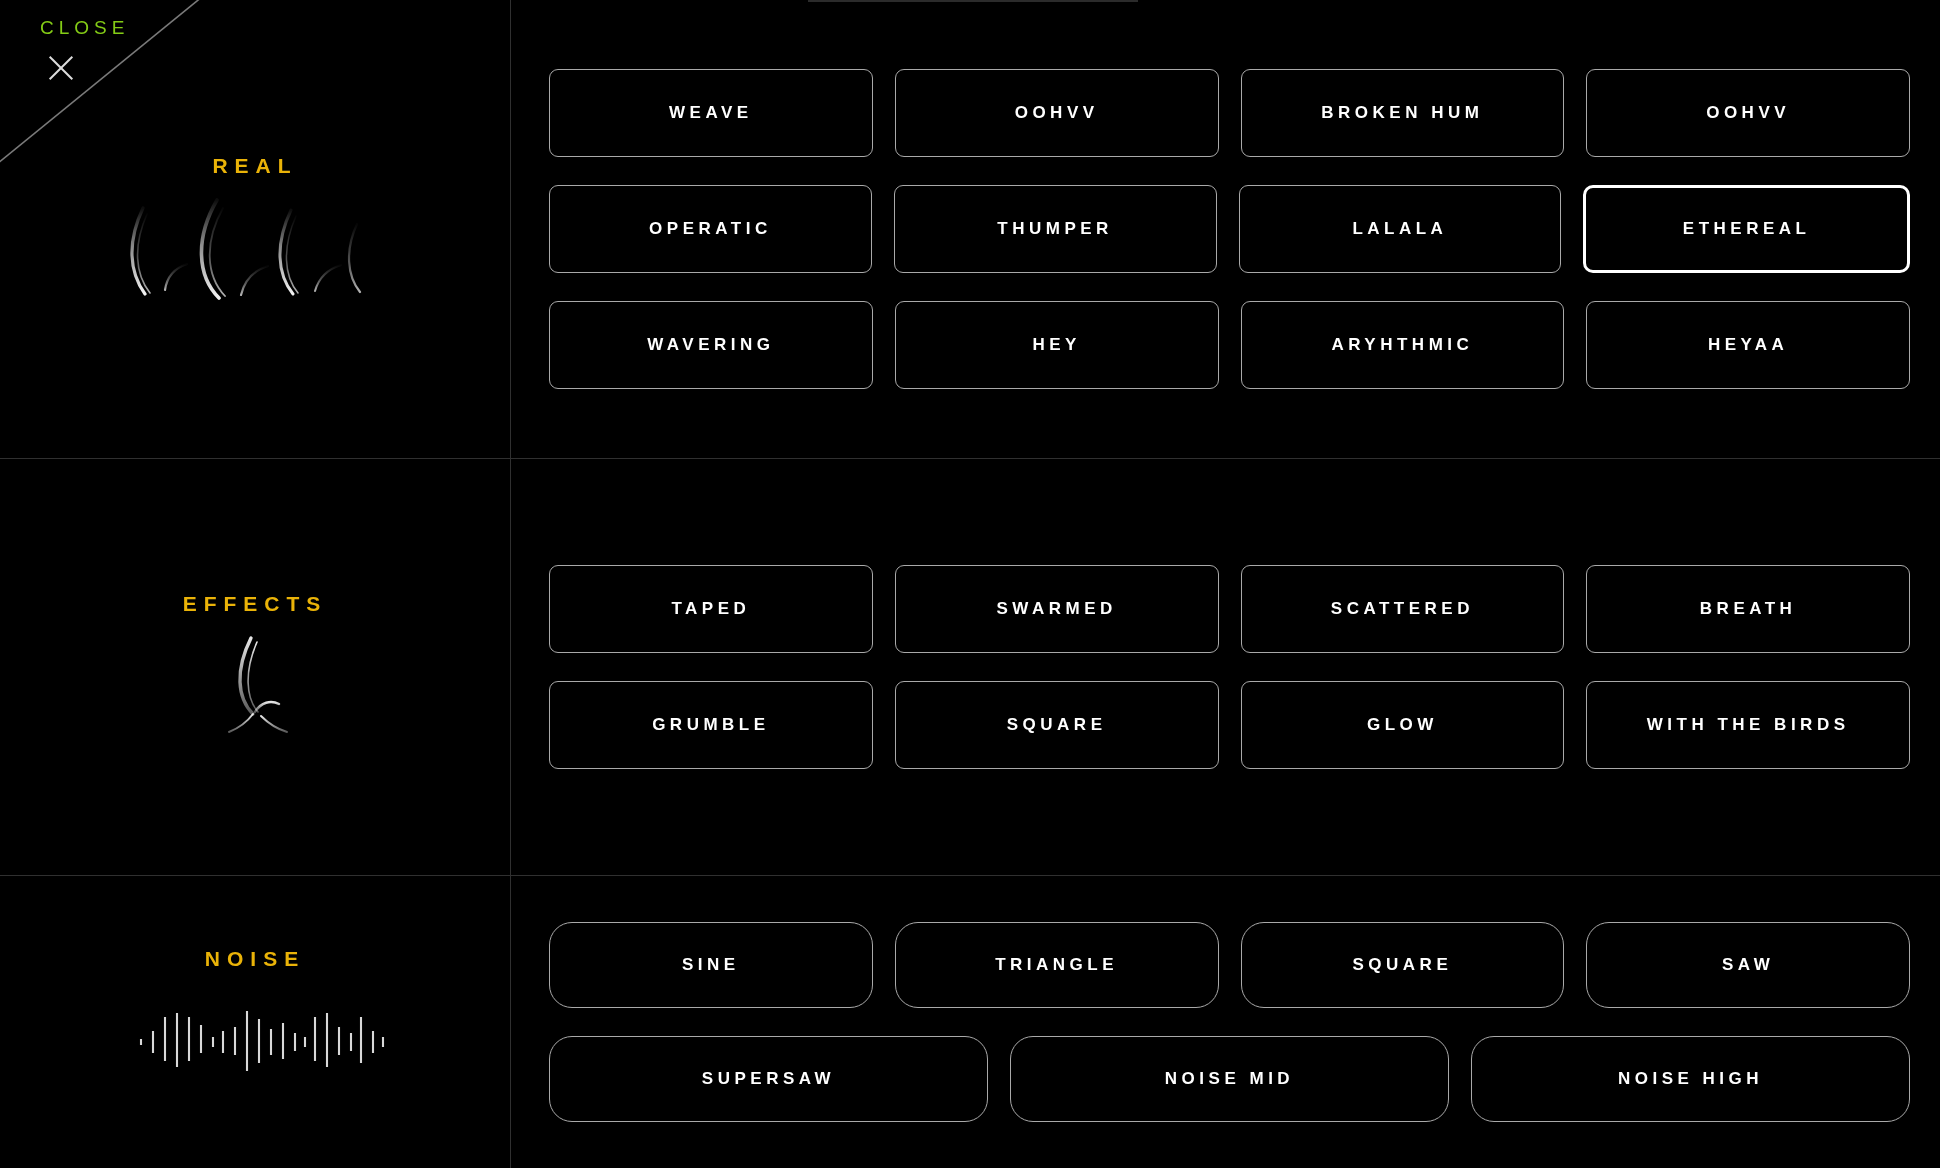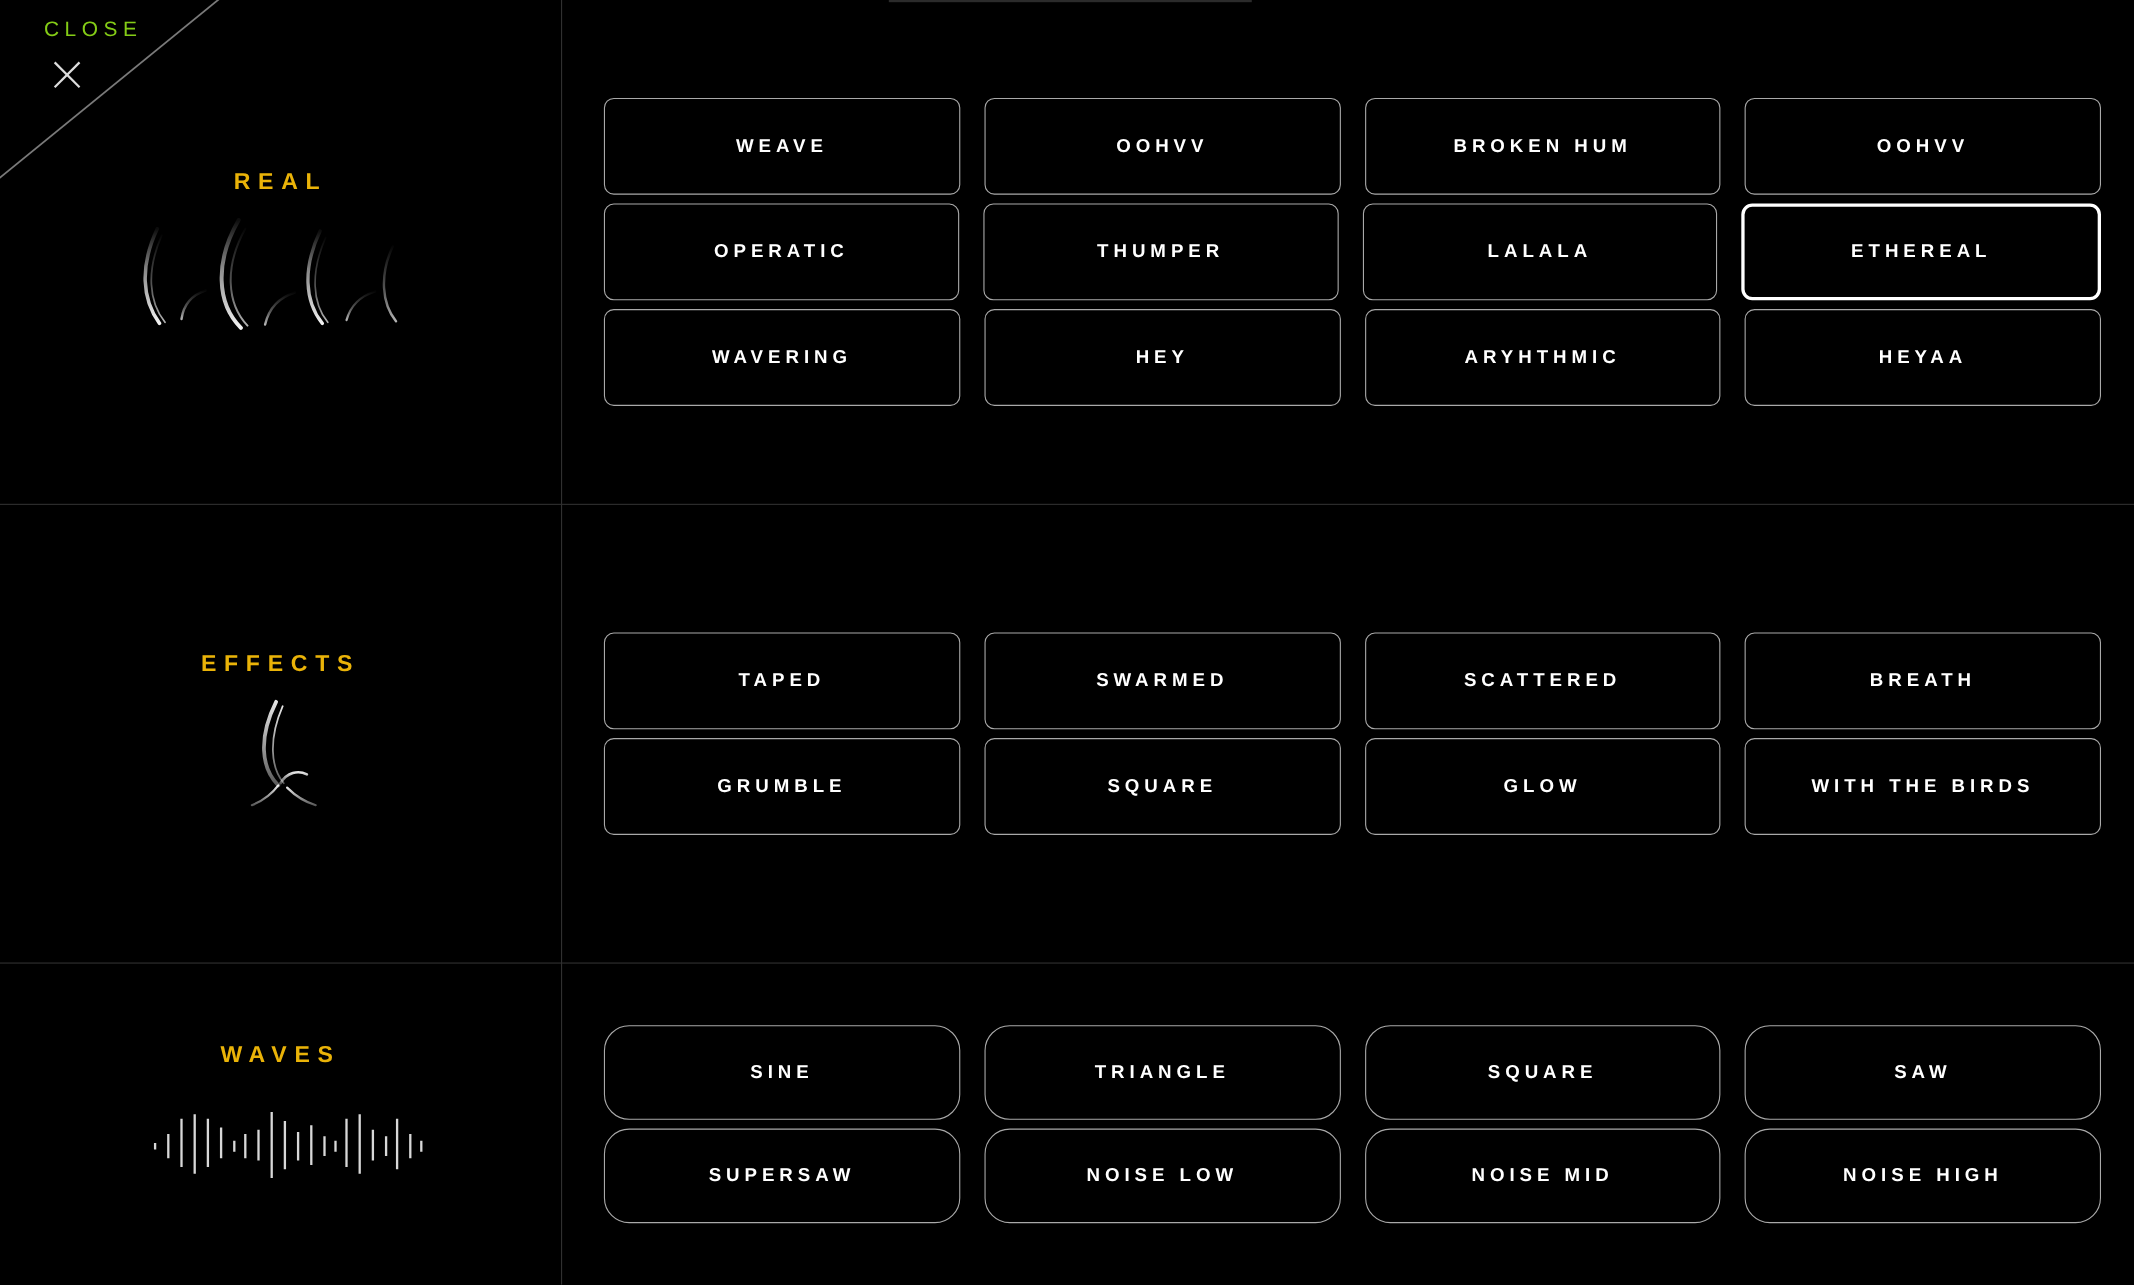--- a/index.html
+++ b/index.html
@@ -118,21 +118,21 @@
   .cat-art svg { display:block; }
 
   
   .cat-grid {
     position:absolute;
     left:549px; top:0;
     width:1361px; height:100%;
     display:flex;
     flex-direction:column;
     justify-content:center;
-    gap:8px;
+    gap:28px;
     padding:12px 0;
   }
   .grid-row {
     display:flex;
     gap:22px;
   }
   .opt-btn {
     flex:1 1 0;
     height:88px;
     border:1px solid #a9a9a9;
@@ -297,21 +297,21 @@
         <div class="opt-btn">GRUMBLE</div>
         <div class="opt-btn">SQUARE</div>
         <div class="opt-btn">GLOW</div>
         <div class="opt-btn">WITH THE BIRDS</div>
       </div>
     </div>
   </div>
 
   <div class="section s-waves">
     <div class="cat-side">
-      <div class="cat-title">WAVES</div>
+      <div class="cat-title">NOISE</div>
       <div class="cat-art">
         <svg width="300" height="110" viewBox="0 0 300 110">
           <g stroke="#d8d8d8" stroke-width="2.1" stroke-linecap="butt">
             <line x1="36" y1="52" x2="36" y2="58"></line>
             <line x1="48" y1="44" x2="48" y2="66"></line>
             <line x1="60" y1="30" x2="60" y2="74"></line>
             <line x1="72" y1="26" x2="72" y2="80"></line>
             <line x1="84" y1="30" x2="84" y2="74"></line>
             <line x1="96" y1="38" x2="96" y2="66"></line>
             <line x1="108" y1="50" x2="108" y2="60"></line>
@@ -336,20 +336,19 @@
     </div>
     <div class="cat-grid">
       <div class="grid-row">
         <div class="opt-btn">SINE</div>
         <div class="opt-btn">TRIANGLE</div>
         <div class="opt-btn">SQUARE</div>
         <div class="opt-btn">SAW</div>
       </div>
       <div class="grid-row">
         <div class="opt-btn">SUPERSAW</div>
-        <div class="opt-btn">NOISE LOW</div>
         <div class="opt-btn">NOISE MID</div>
         <div class="opt-btn">NOISE HIGH</div>
       </div>
     </div>
   </div>
 
 </div>
 
 </body></html>

